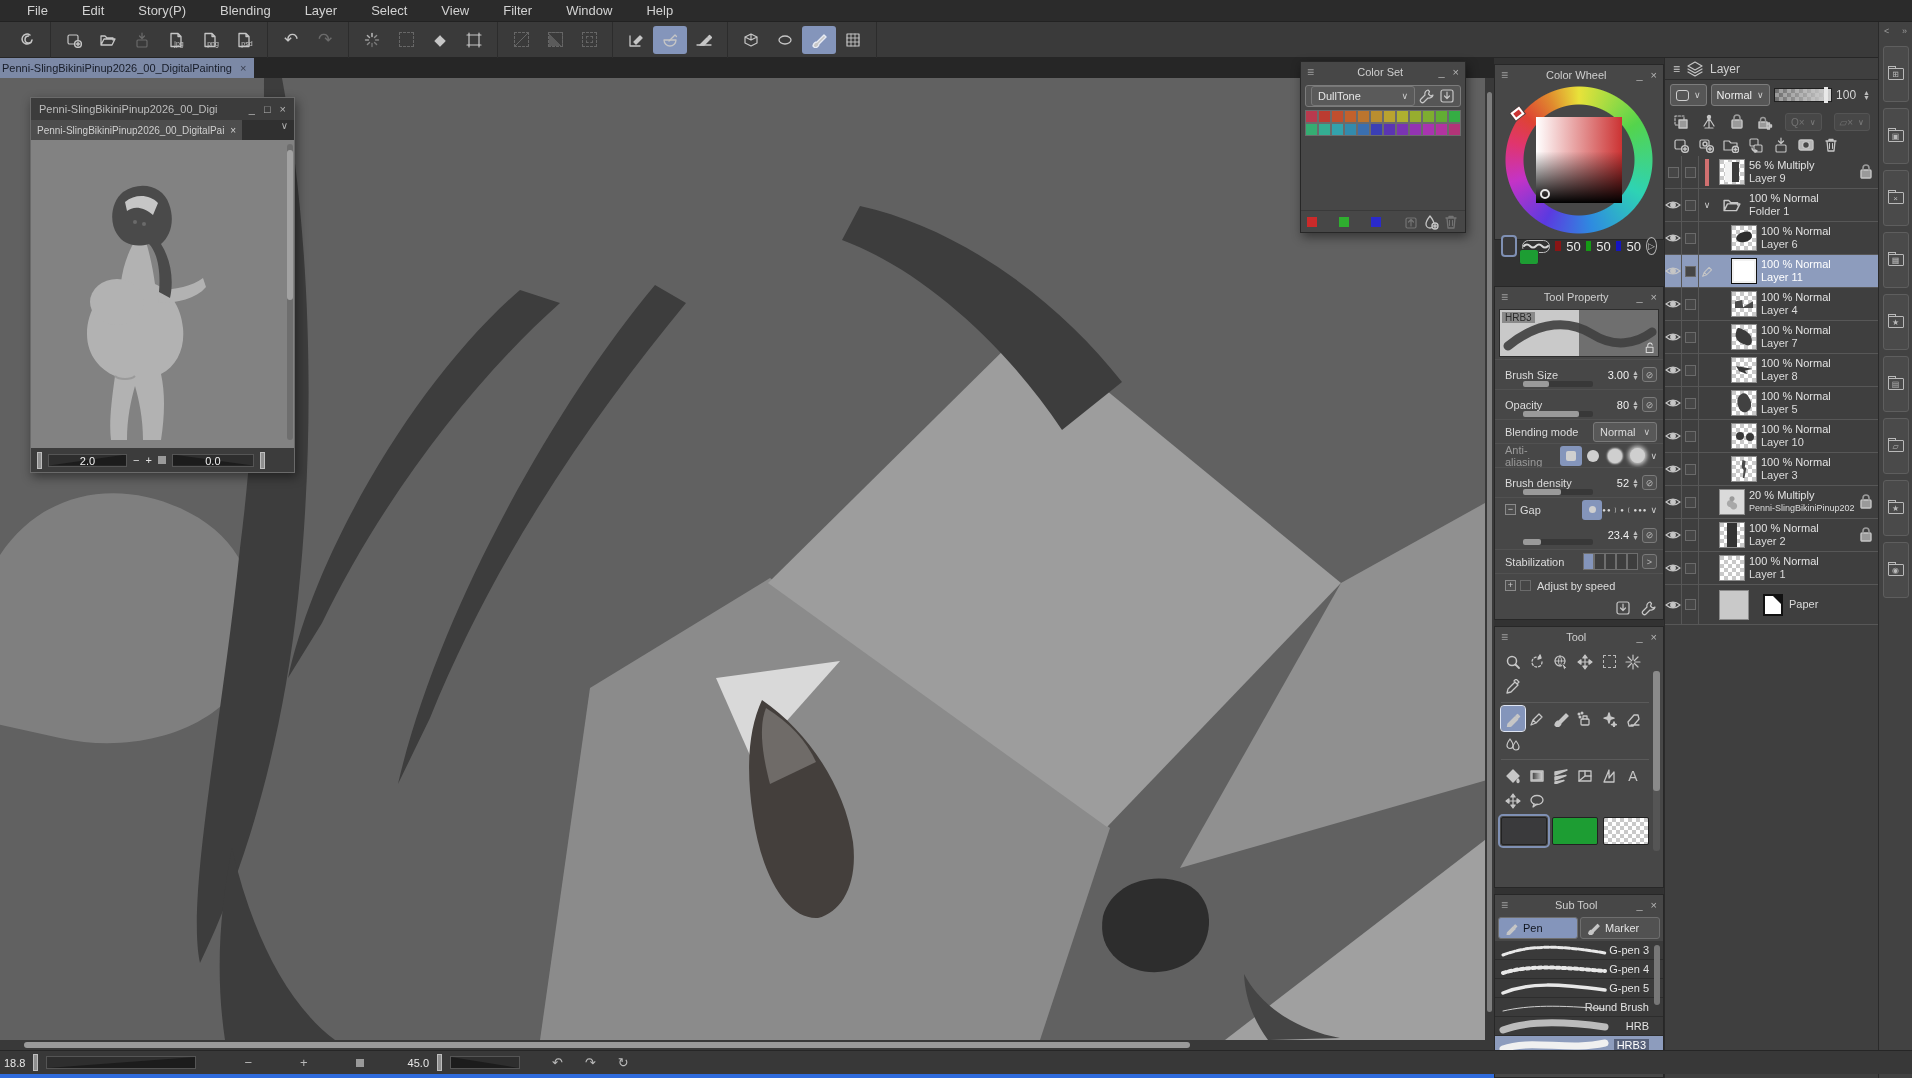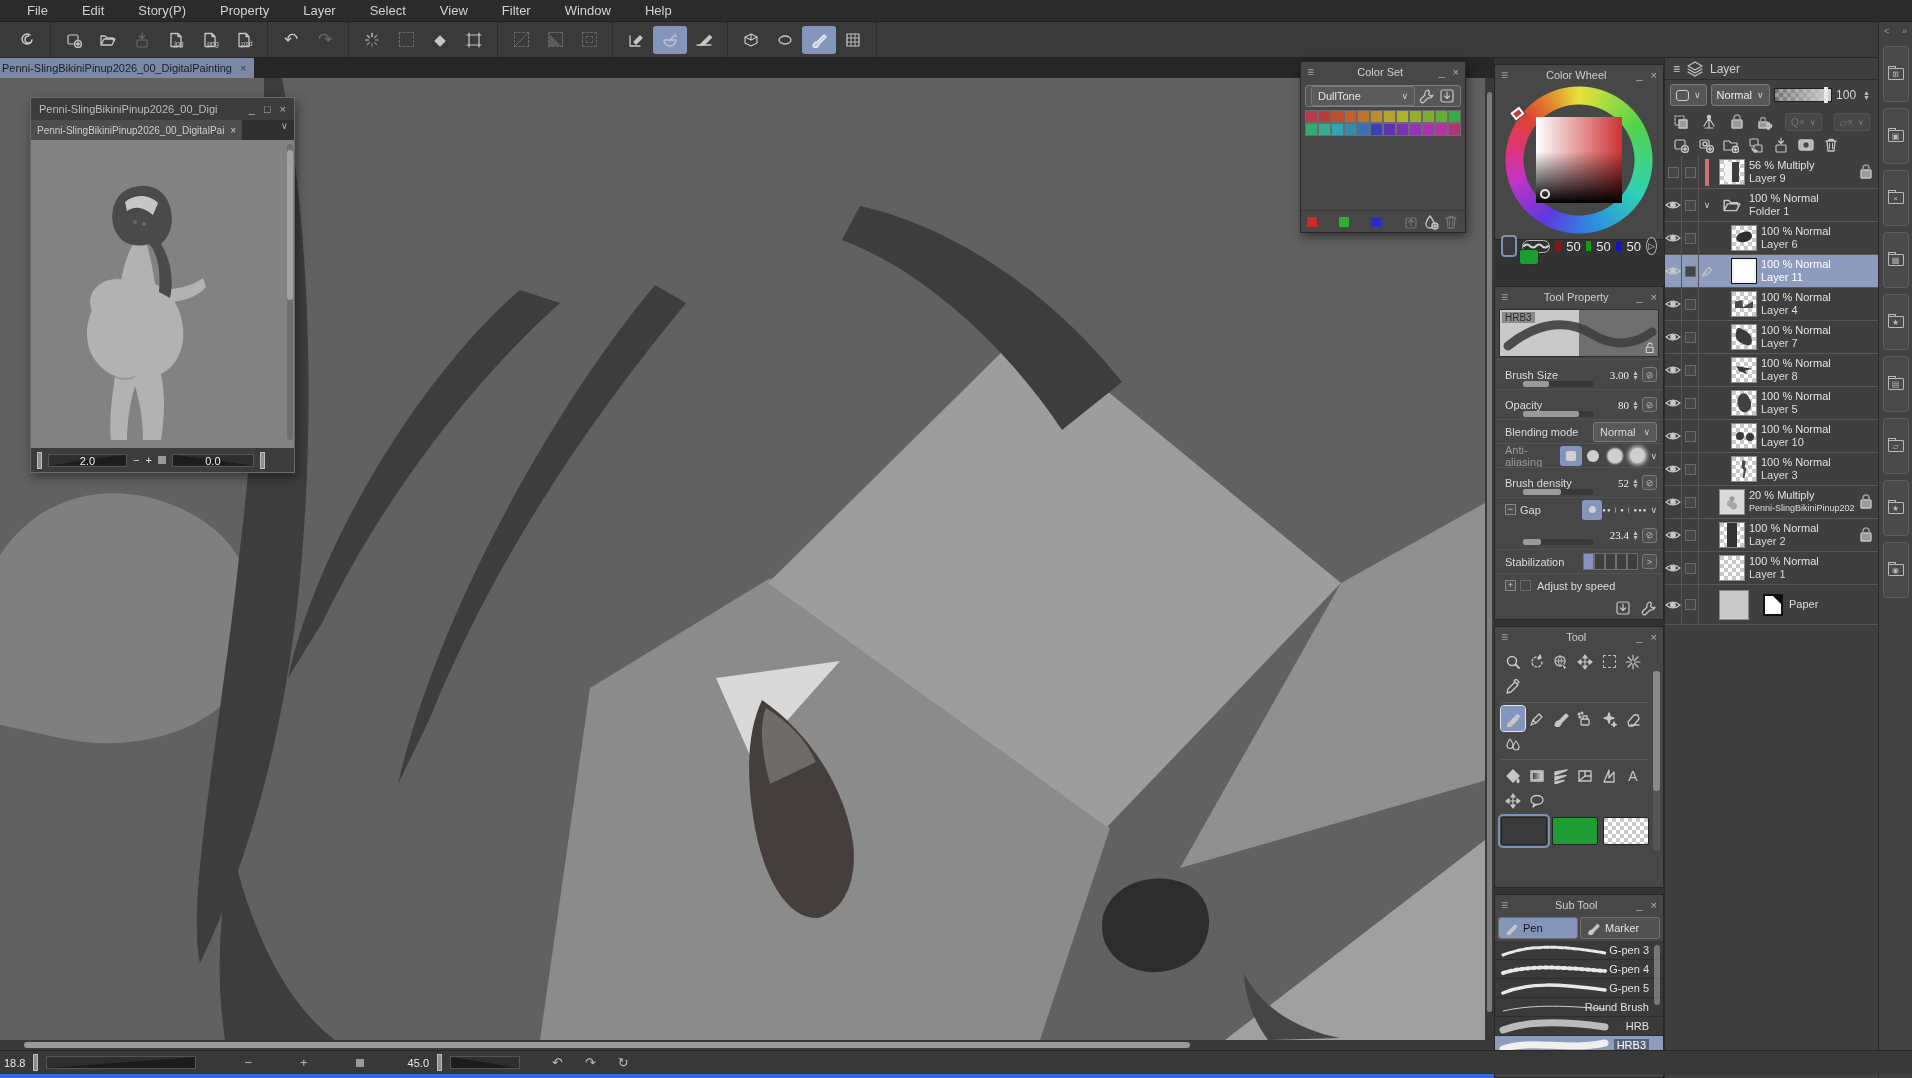--- a/index.html
+++ b/index.html
@@ -90,21 +90,21 @@
   #subsw { position:absolute; left:16px; top:12px; width:20px; height:16px; background:#1d9d33; border:1px solid #2e2e2e; border-radius:3px; }
   .pill { width:34px; height:13px; border:1px solid #bdbdbd; border-radius:7px; display:flex; align-items:center; justify-content:center; }
   #playc { margin-left:auto; width:18px; height:18px; border:1px solid #b5b5b5; border-radius:50%; display:flex; align-items:center; justify-content:center; color:#c6c6c6; font-size:9px; }
 
   
   #toolprop { left:0px; top:228px; width:170px; height:334px; }
   #brushprev { position:relative; height:48px; margin:2px 4px; background:linear-gradient(to right, #c9c9c9 50%, #6f6f6f 50%); border:1px solid #2e2e2e; }
   #brushprev .nm { position:absolute; left:2px; top:2px; background:#8a8a8a; color:#2a2a2a; font-size:10px; padding:0 3px; }
   .tprow { display:flex; align-items:center; height:24px; padding:0 6px 0 10px; font-size:11px; color:#dcdcdc; border-top:1px solid #515151; position:relative; }
   .tprow .lab { flex:1; }
-  .tprow .val { color:#f0f0f0;font-family:Liberation Serif, serif; }
+  .tprow .val { color:#f0f0f0; }
   .stepper { display:inline-flex; flex-direction:column; line-height:5px; font-size:7px; color:#bdbdbd; margin:0 3px; }
   .nobtn { width:15px; height:15px; border:1px solid #7a7a7a; border-radius:3px; display:flex; align-items:center; justify-content:center; font-size:9px; color:#b9b9b9; background:#515151; }
   .slider { position:absolute; left:28px; bottom:2px; width:70px; height:6px; background:#383838; border-radius:2px; }
   .slider .th { position:absolute; left:0; top:0; height:6px; background:#9a9a9a; border-radius:2px; }
   .ddl { height:20px; background:#585858; border:1px solid #7a7a7a; border-radius:3px; display:flex; align-items:center; gap:8px; padding:0 6px; font-size:11px; }
   .aacirc { width:16px; height:16px; border-radius:50%; background:#cfcfcf; }
   .aabox { width:22px; height:20px; display:flex; align-items:center; justify-content:center; border-radius:3px; }
   .aabox.sel { background:#8495bb; }
   .seg { width:11px; height:17px; border:1px solid #6e6e6e; background:#3e3e3e; }
   .seg.on { background:#8495bb; }
@@ -395,21 +395,21 @@
     <g id="i-logo">
         <path d="M11,3 a5,5 0 1 0 2,5 a3.5,3.5 0 1 1 -3.5-4" fill="none" stroke="#c6c6c6" stroke-width="1.5"></path>
       </g>
   </defs>
 </svg>
 
 <header id="menubar">
   <span>File</span>
   <span>Edit</span>
   <span>Story(P)</span>
-  <span>Property</span>
+  <span>Blending</span>
   <span>Layer</span>
   <span>Select</span>
   <span>View</span>
   <span>Filter</span>
   <span>Window</span>
   <span>Help</span>
 </header>
 
 <div id="toolbar">
   <div class="tgroup">

